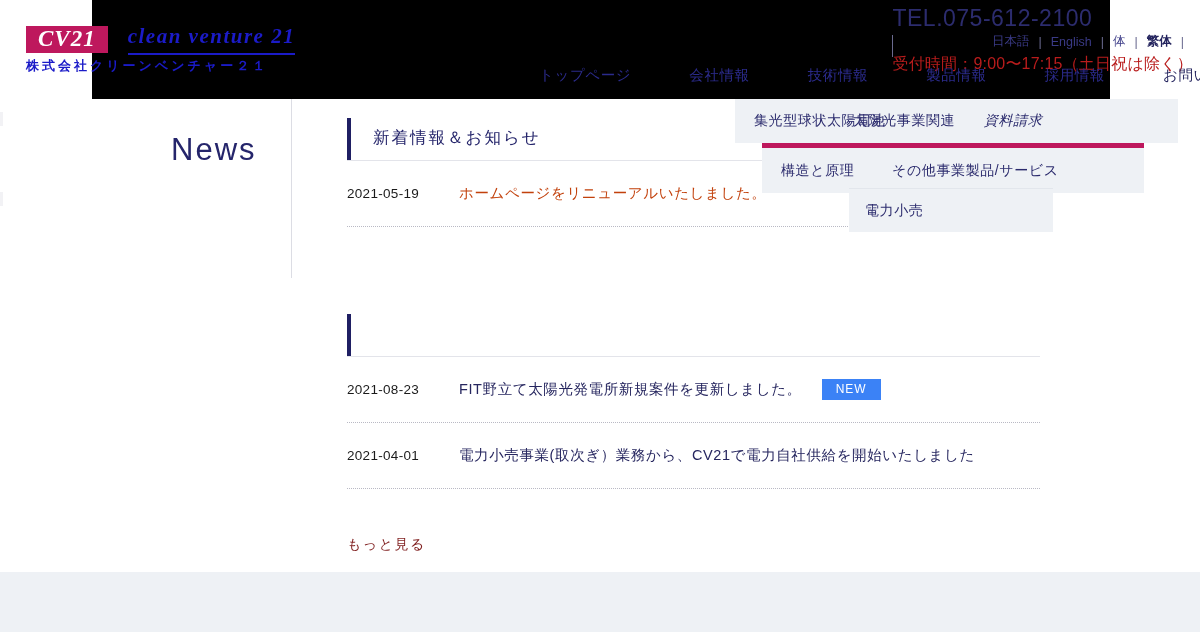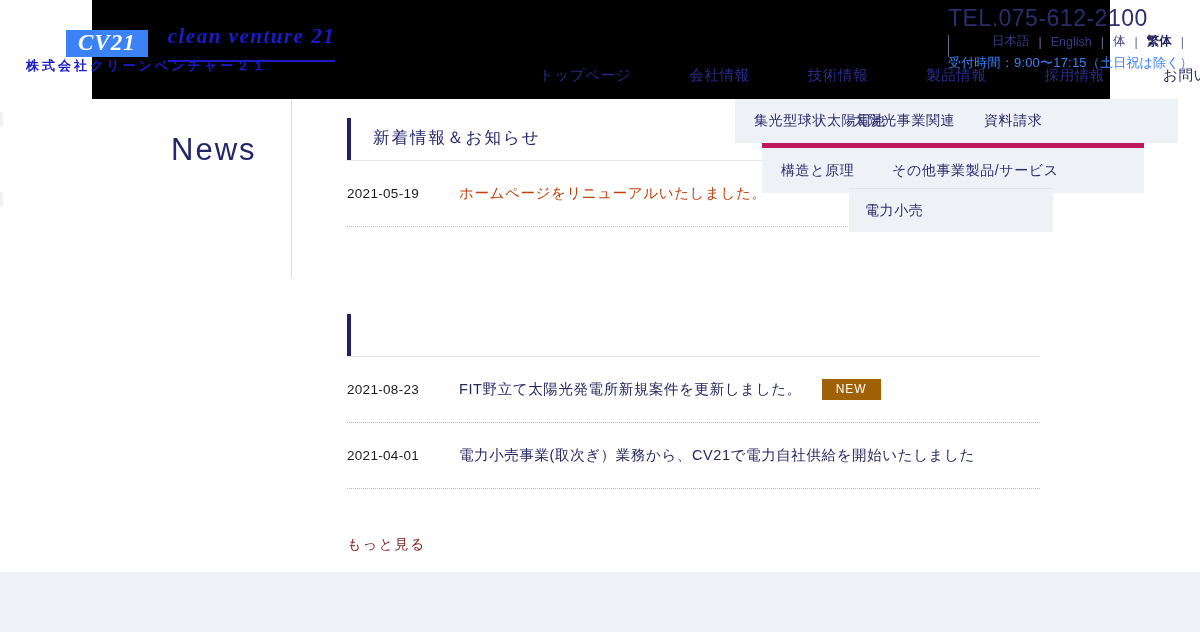--- a/index.html
+++ b/index.html
@@ -30,43 +30,42 @@
   
   .logo {
     position: absolute;
     left: 26px;
     top: 24px;
     z-index: 8;
     white-space: nowrap;
   }
   .logo-badge {
     display: inline-block;
-    background: #3b82f6;
+    background: #be185d;
     color: #ffffff;
     font-family: "Liberation Serif", "DejaVu Serif", serif;
     font-style: italic;
     font-weight: bold;
     font-size: 23px;
     letter-spacing: 1px;
     padding: 2px 12px 3px 12px;
     line-height: 22px;
     vertical-align: middle;
-    margin-left: 40px;
   }
   .logo-wordmark {
     display: inline-block;
     margin-left: 20px;
     color: #1b1bc8;
     font-family: "Liberation Serif", "DejaVu Serif", serif;
     font-style: italic;
     font-weight: bold;
     font-size: 21px;
     letter-spacing: 1.5px;
     border-bottom: 2px solid #1b1bc8;
-    padding-bottom: 11px;
+    padding-bottom: 4px;
     vertical-align: middle;
   }
   .logo-sub {
     position: absolute;
     left: 0px;
     top: 33px;
     color: #1b1bc8;
     font-size: 13px;
     letter-spacing: 3px;
     font-weight: bold;
@@ -92,22 +91,22 @@
   .tel-sep {
     display: inline-block;
     width: 1px;
     height: 22px;
     background: #6a6a8f;
     margin: 0 9px;
     position: relative;
     top: 3px;
   }
   .tel-hours {
-    color: #3b82f6;
-    font-size: 13px;
+    color: #b91c1c;
+    font-size: 16px;
     letter-spacing: 0.2px;
   }
 
   .lang-row {
     position: absolute;
     right: 16px;
     top: 33px;
     z-index: 9;
     display: flex;
     align-items: center;
@@ -257,21 +256,21 @@
   .row-text {
     font-size: 14.5px;
     color: #26265f;
     letter-spacing: 0.6px;
   }
   .row-text.plain {
     color: #c2410c;
   }
   .badge-new {
     margin-left: 20px;
-    background: #a16207;
+    background: #3b82f6;
     color: #ffffff;
     font-size: 12px;
     letter-spacing: 1px;
     padding: 4px 14px 5px 14px;
     line-height: 12px;
   }
   .more-link {
     position: absolute;
     left: 347px;
     top: 536px;
@@ -338,21 +337,21 @@
   <span class="nav-item">会社情報</span>
   <span class="nav-item">技術情報</span>
   <span class="nav-item">製品情報</span>
   <span class="nav-item">採用情報</span>
   <span class="nav-item last">お問い合わせ</span>
 </div>
 
 <div class="dd dd-1">
   <span class="dd-cell" style="left:19px;width:96px;">集光型球状太陽電池</span>
   <span class="dd-cell" style="left:118px;">太陽光事業関連</span>
-  <span class="dd-cell" style="left:249px;">資料請求</span>
+  <span class="dd-cell" style="left:249px;font-style:italic;">資料請求</span>
 </div>
 
 <div class="dd dd-2">
   <span class="dd-cell" style="left:19px;">構造と原理</span>
   <span class="dd-cell" style="left:130px;">その他事業製品/サービス</span>
 </div>
 
 <div class="dd dd-3">
   <span class="dd-cell" style="left:16px;">電力小売</span>
 </div>

